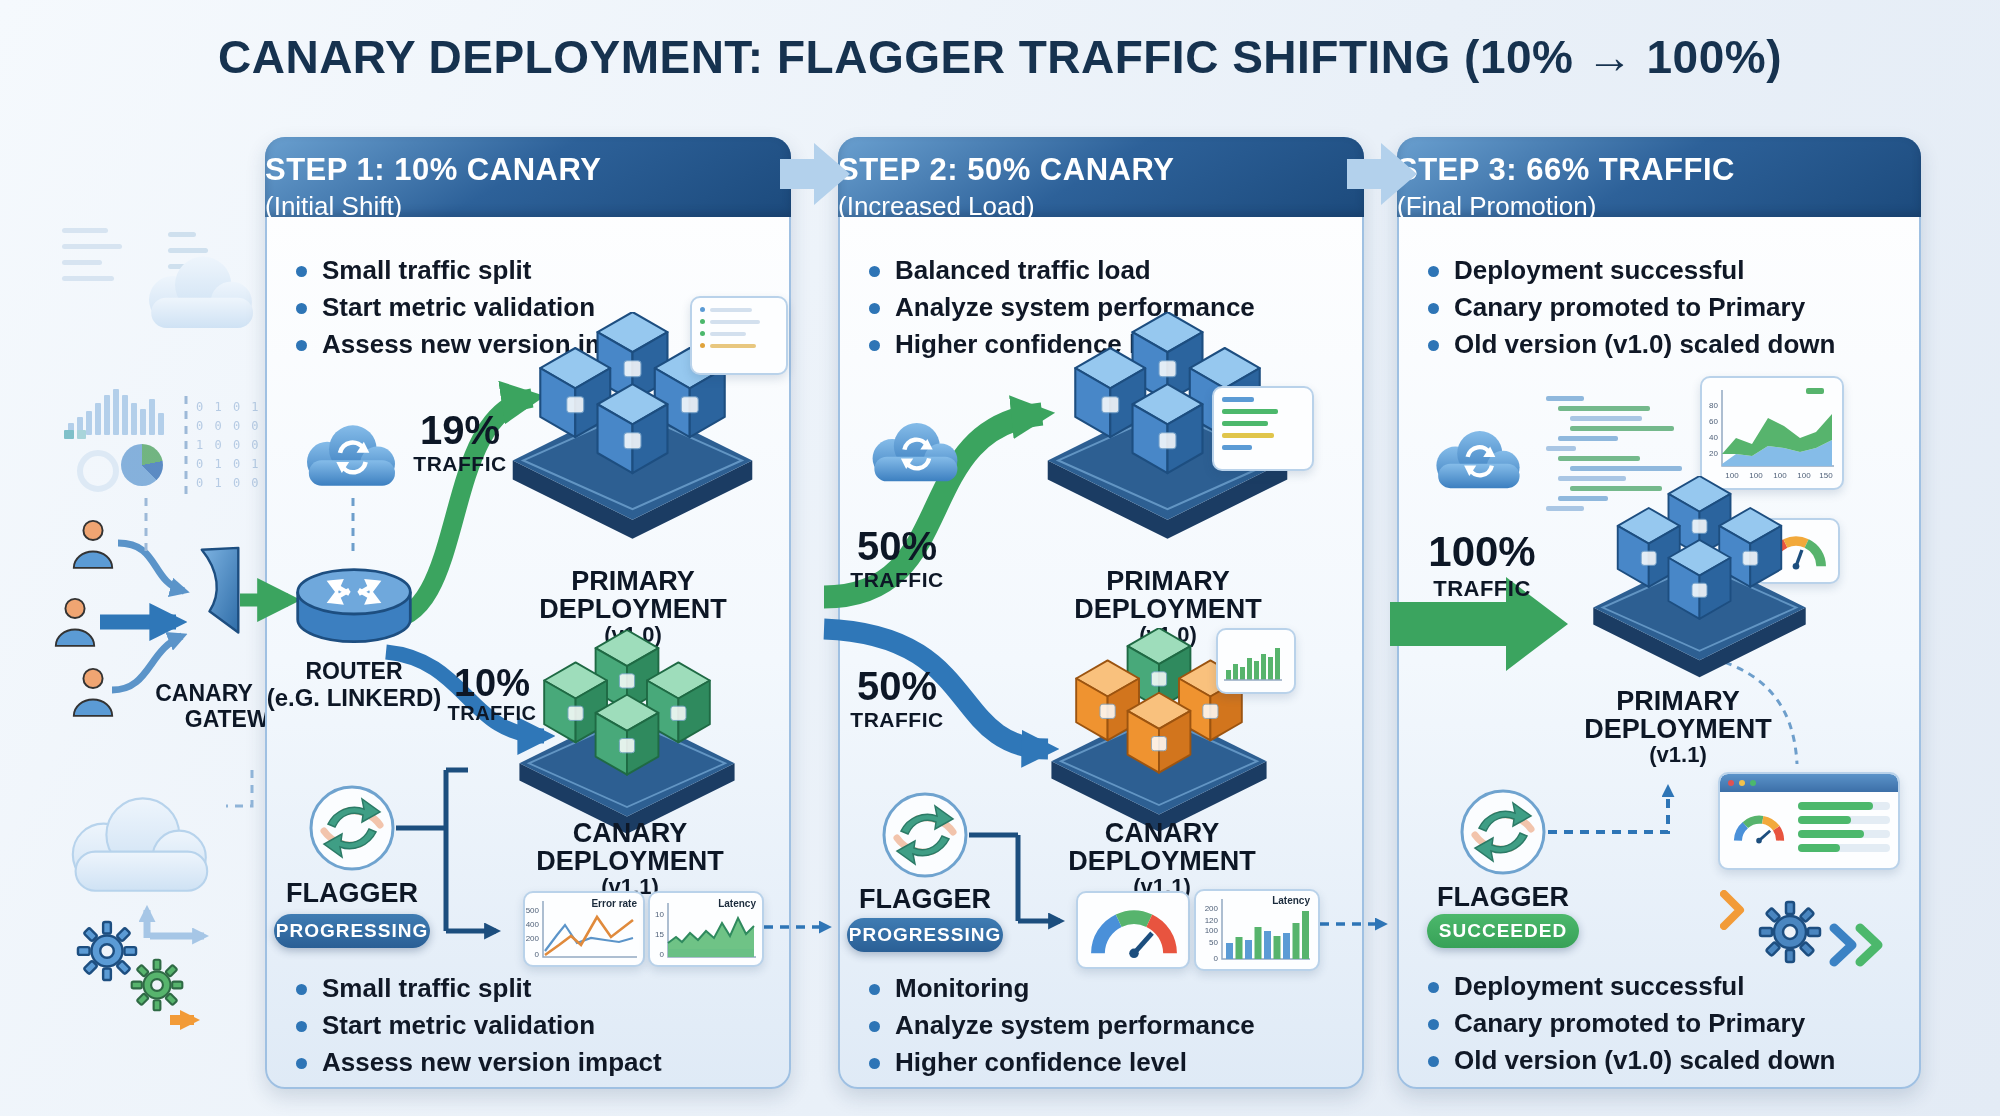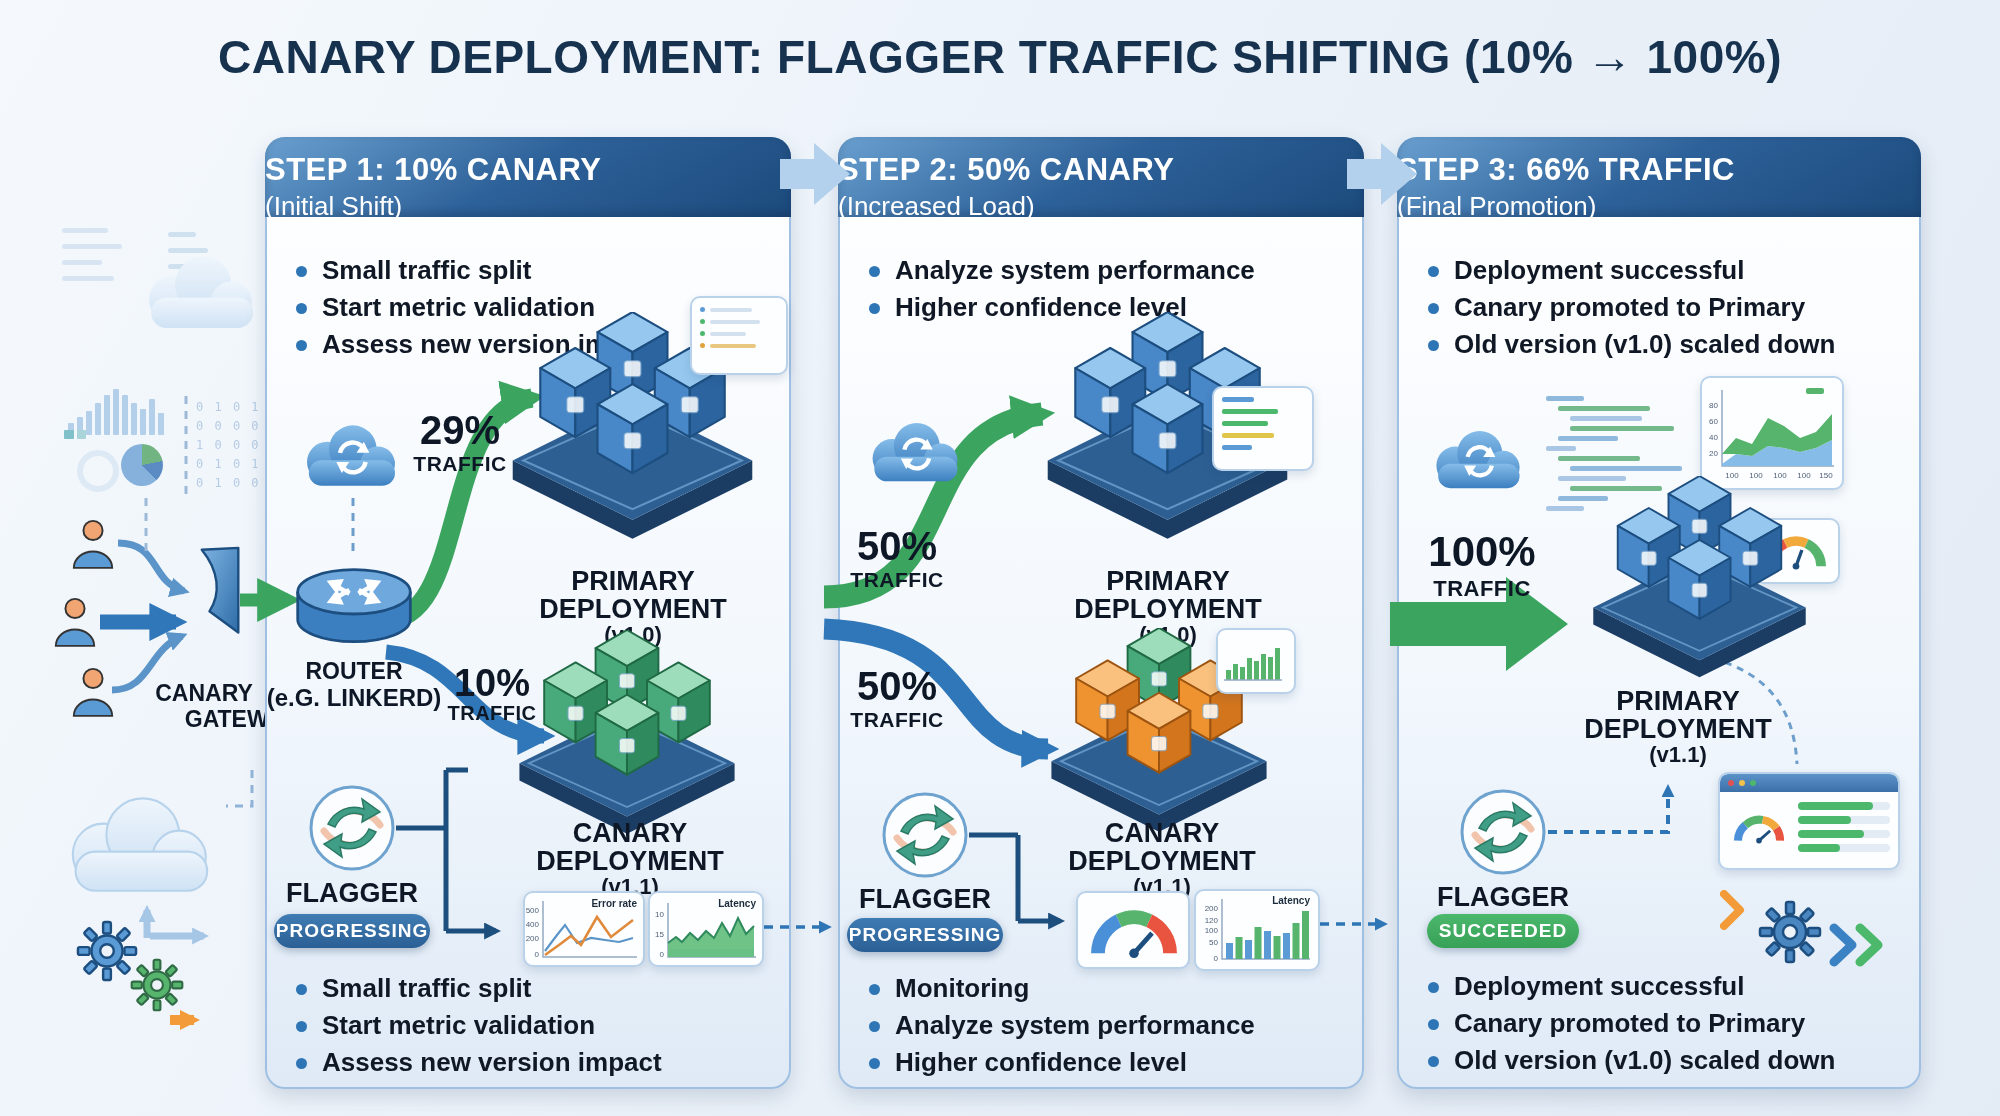--- a/index.html
+++ b/index.html
@@ -223,20 +223,21 @@
     <li>Small traffic split</li>
     <li>Start metric validation</li>
     <li>Assess new version impact</li>
   </ul>
   <ul class="bullets" style="left:288px;top:970px;">
     <li>Small traffic split</li>
     <li>Start metric validation</li>
     <li>Assess new version impact</li>
   </ul>
   <ul class="bullets" style="left:861px;top:252px;">
+    <li>Balanced traffic load</li>
     <li>Analyze system performance</li>
     <li>Higher confidence level</li>
   </ul>
   <ul class="bullets" style="left:861px;top:970px;">
     <li>Monitoring</li>
     <li>Analyze system performance</li>
     <li>Higher confidence level</li>
   </ul>
   <ul class="bullets" style="left:1420px;top:252px;">
     <li>Deployment successful</li>
@@ -332,21 +333,21 @@
         <polygon points="90,18 80,17 84,26"></polygon>
       <path d="M60,26 L46,34"></path>
         <polygon points="40,38 50,39 46,30"></polygon>
       <path d="M70,26 L84,34"></path>
         <polygon points="90,38 80,39 84,30"></polygon>
     </g>
   </svg>
   <div class="lbl rlabel" style="left:354px;top:658px;">ROUTER</div>
   <div class="lbl rlabel2" style="left:354px;top:684px;">(e.G. LINKERD)</div>
 
-  <div class="lbl pct" style="left:460px;top:408px;">29%</div>
+  <div class="lbl pct" style="left:460px;top:408px;">19%</div>
   <div class="lbl tw" style="left:460px;top:452px;">TRAFFIC</div>
   <div class="lbl pct" style="left:492px;top:662px;font-size:38px;">10%</div>
   <div class="lbl tw" style="left:492px;top:702px;font-size:20px;">TRAFFIC</div>
 
   <svg class="cluster c-blue" style="left:500px;top:312px;width:265px" viewBox="0 0 250 215">
     <path class="plat-side" d="M12,140 L12,158 L125,214 L238,158 L238,140 L125,196 Z"></path>
     <polygon class="plat-top" points="125,84 238,140 125,196 12,140"></polygon>
     <polygon class="plat-rim" points="125,94 228,140 125,186 22,140"></polygon>
     <g class="cube cube-a" transform="translate(92,0)">
         <polygon class="cf-top" points="33,0 66,19 33,38 0,19"></polygon>

